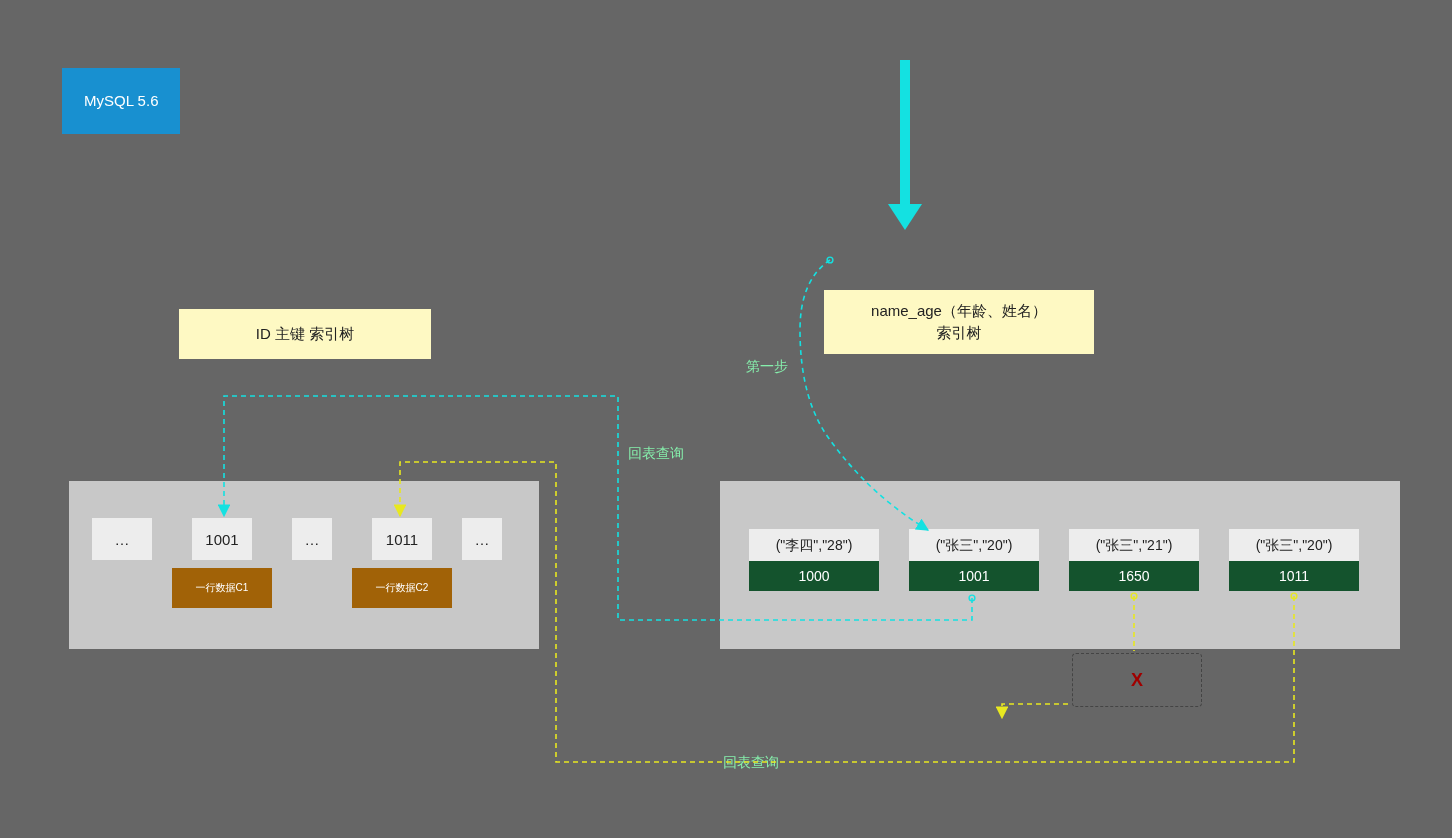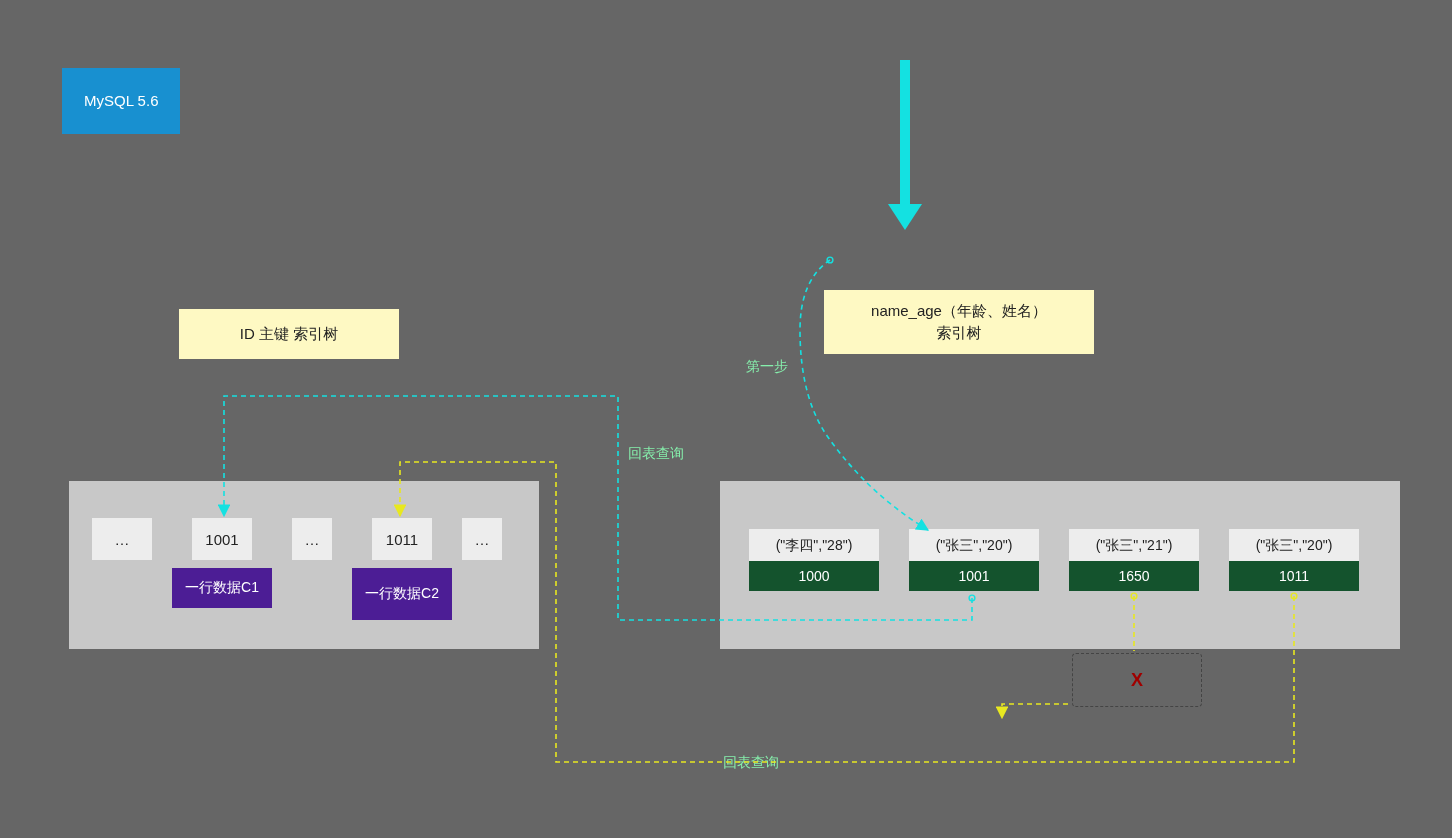--- a/index.html
+++ b/index.html
@@ -1,47 +1,47 @@
 <!DOCTYPE html>
 <html><head>
 <meta charset="utf-8">
 <style>
   html,body{margin:0;padding:0;width:1452px;height:838px;background:#666666;font-family:Arial,"Microsoft YaHei",sans-serif;overflow:hidden}
   .abs{position:absolute}
   .badge{background:#1890d0;color:#fff;border-radius:0;padding:8px 22px;height:50px;line-height:50px;font-size:15px}
   .title-box{background:#fef9c3;color:#222;text-align:center;font-size:15px;display:flex;align-items:center;justify-content:center;line-height:1.5}
   .panel{background:#c8c8c8}
   .cell-light{background:#ededed;color:#222;text-align:center;display:flex;align-items:center;justify-content:center;font-size:15px}
-  .cell-dark{background:#4c1d95;color:#fff;text-align:center;display:flex;align-items:center;justify-content:center;font-size:14px}
+  .cell-dark{background:#a16207;color:#fff;text-align:center;display:flex;align-items:center;justify-content:center;font-size:10px}
   .entry{text-align:center;display:flex;flex-direction:column;align-items:center}
   .entry .k{background:#ededed;color:#222;width:130px;height:32px;line-height:32px;font-size:14px}
   .entry .v{background:#14532d;color:#fff;width:130px;height:30px;line-height:30px;font-size:14px}
   .label-white{color:#86efac;font-size:14px}
   .x-box{border:1px dashed #444;color:#a00000;font-size:18px;font-weight:bold;text-align:center;display:flex;align-items:center;justify-content:center;border-radius:4px}
   svg{position:absolute;left:0;top:0;pointer-events:none}
 </style>
 </head>
 <body>
 
 <div class="abs badge" style="left:62px;top:68px">MySQL 5.6</div>
 
-<div class="abs title-box" style="left:179px;top:309px;width:220px;height:50px">ID 主键 索引树</div>
+<div class="abs title-box" style="left:179px;top:309px;width:252px;height:50px">ID 主键 索引树</div>
 
 <div class="abs title-box" style="left:824px;top:290px;width:270px;height:64px;white-space:pre-line">name_age（年龄、姓名）
 索引树</div>
 
 <div class="abs panel" style="left:69px;top:481px;width:470px;height:168px"></div>
 
 <div class="abs cell-light" style="left:92px;top:518px;width:60px;height:42px">…</div>
 <div class="abs cell-light" style="left:192px;top:518px;width:60px;height:42px">1001</div>
 <div class="abs cell-light" style="left:292px;top:518px;width:40px;height:42px">…</div>
 <div class="abs cell-light" style="left:372px;top:518px;width:60px;height:42px">1011</div>
 <div class="abs cell-light" style="left:462px;top:518px;width:40px;height:42px">…</div>
 <div class="abs cell-dark" style="left:172px;top:568px;width:100px;height:40px">一行数据C1</div>
-<div class="abs cell-dark" style="left:352px;top:568px;width:100px;height:52px">一行数据C2</div>
+<div class="abs cell-dark" style="left:352px;top:568px;width:100px;height:40px">一行数据C2</div>
 
 <div class="abs panel" style="left:720px;top:481px;width:680px;height:168px"></div>
 
 <div class="abs entry" style="left:749px;top:529px">
   <div class="k">("李四","28")</div>
   <div class="v">1000</div>
 </div>
 <div class="abs entry" style="left:909px;top:529px">
   <div class="k">("张三","20")</div>
   <div class="v">1001</div>

